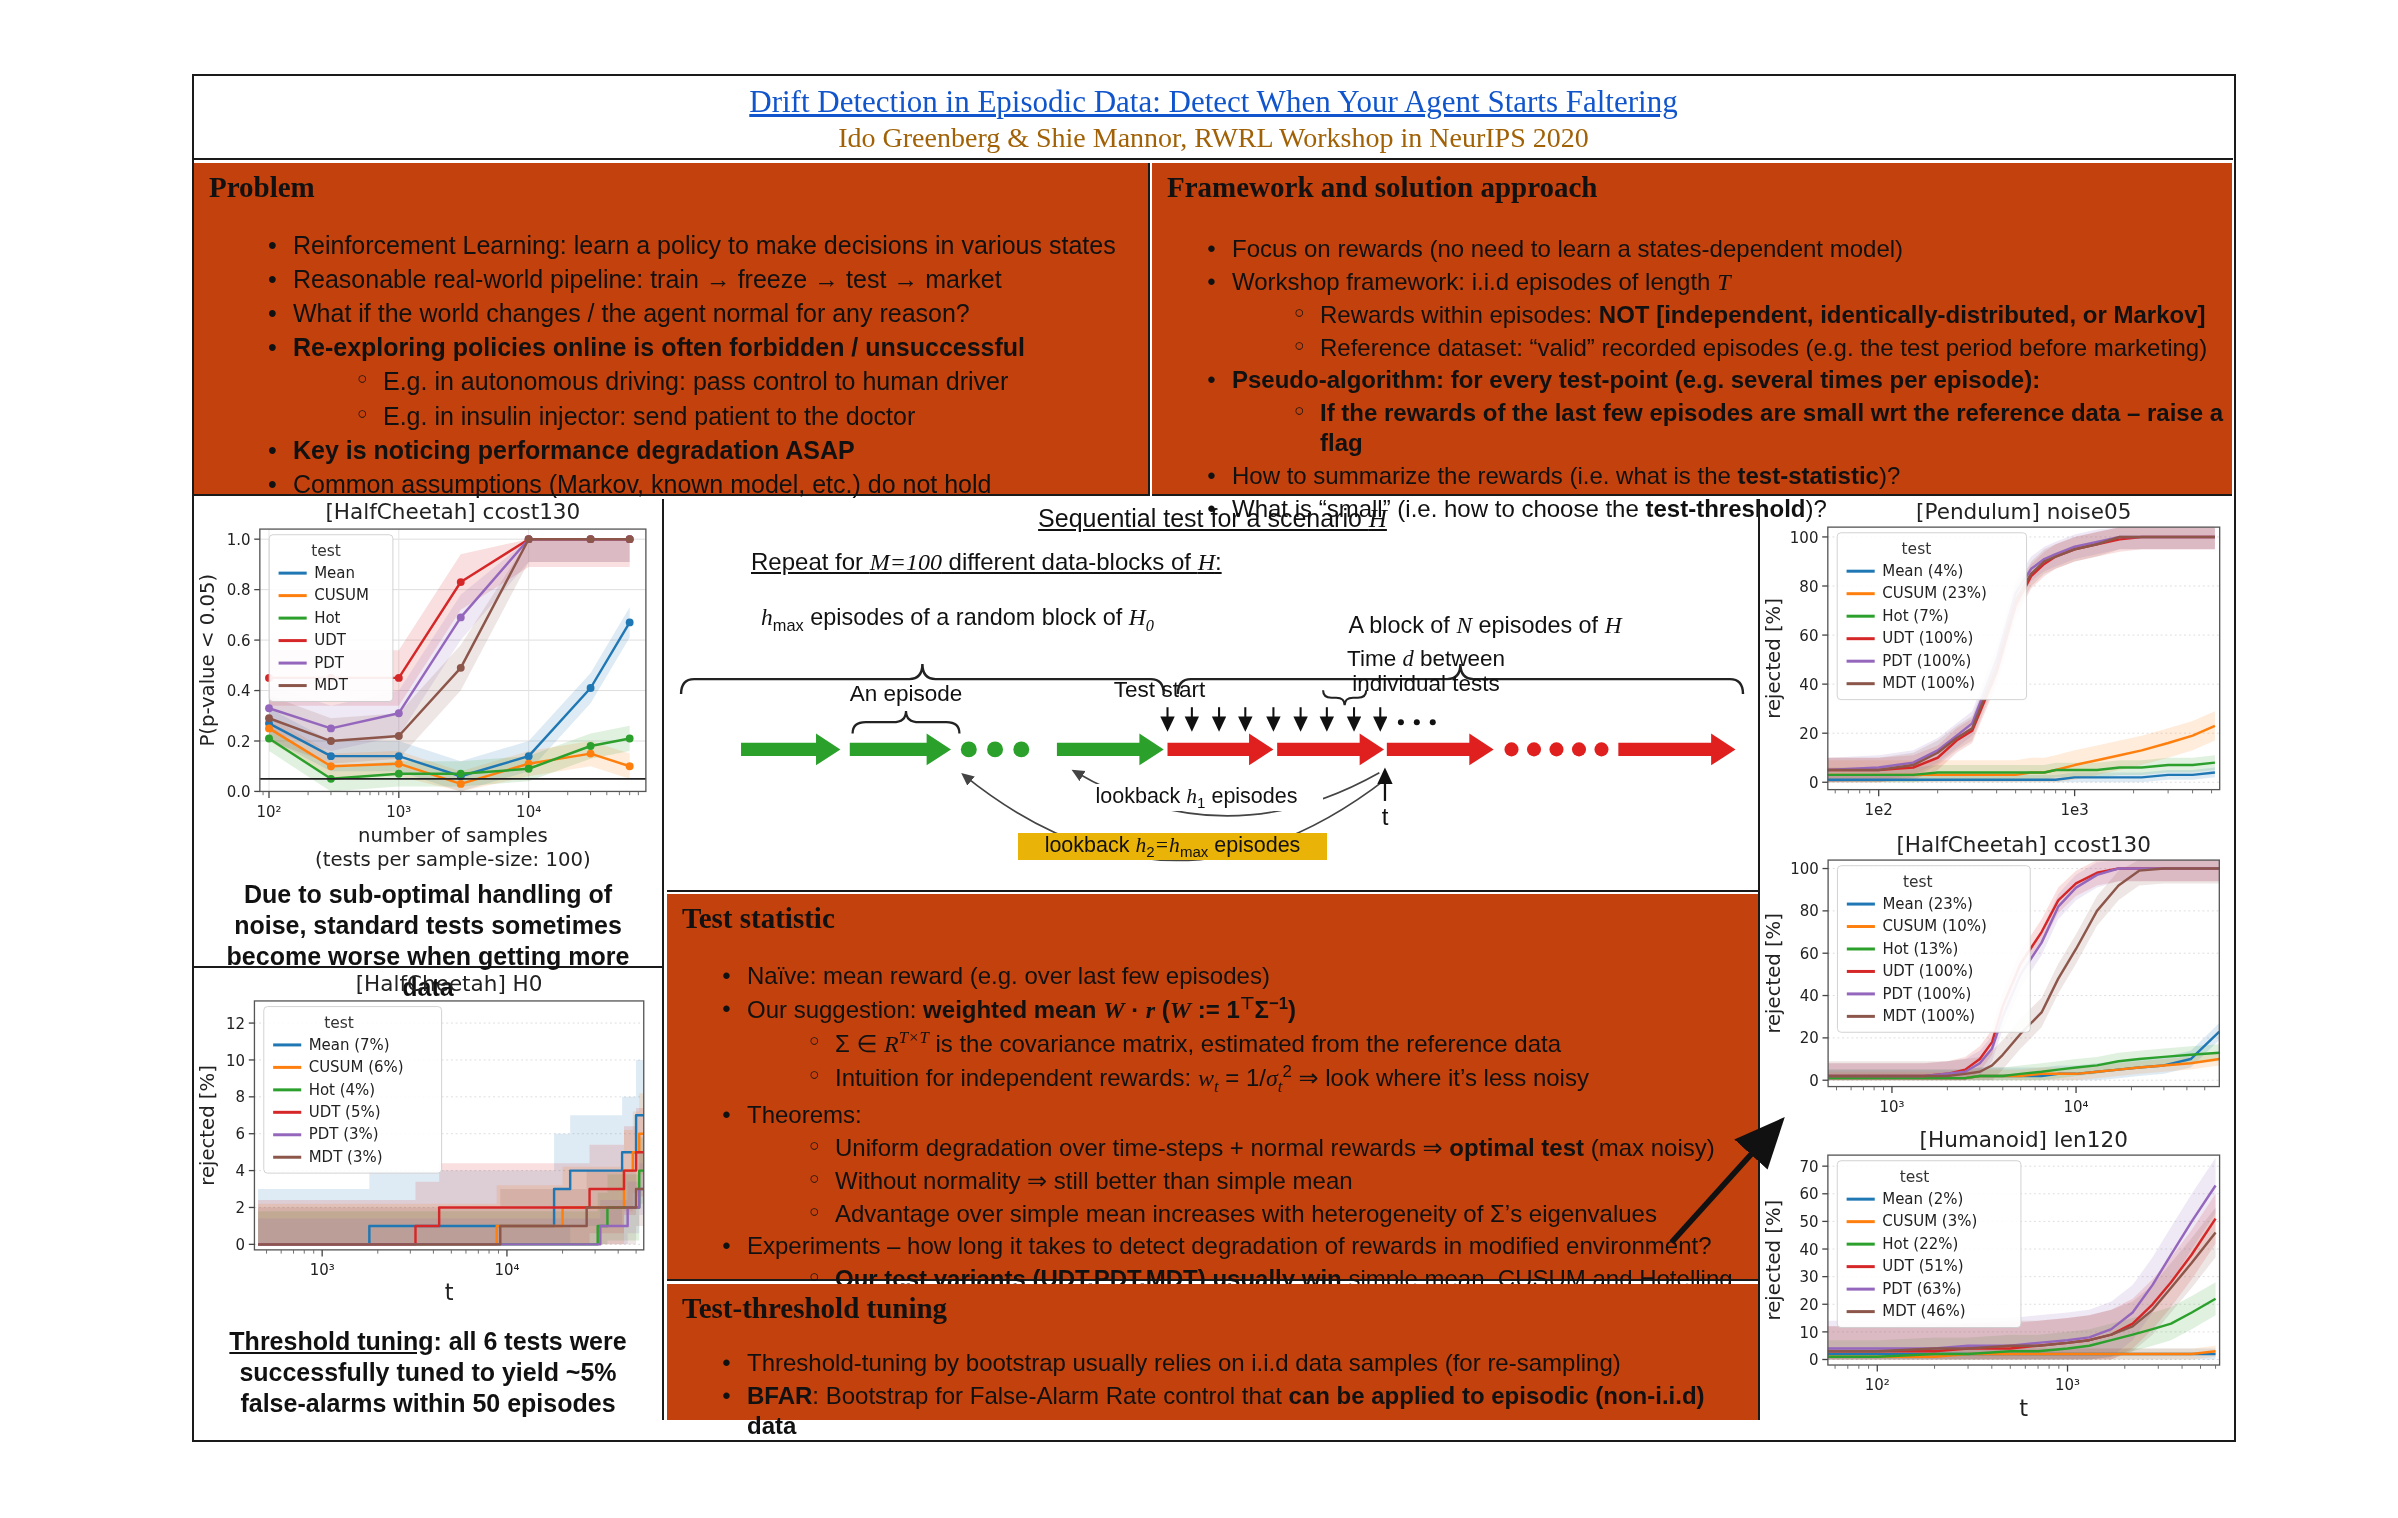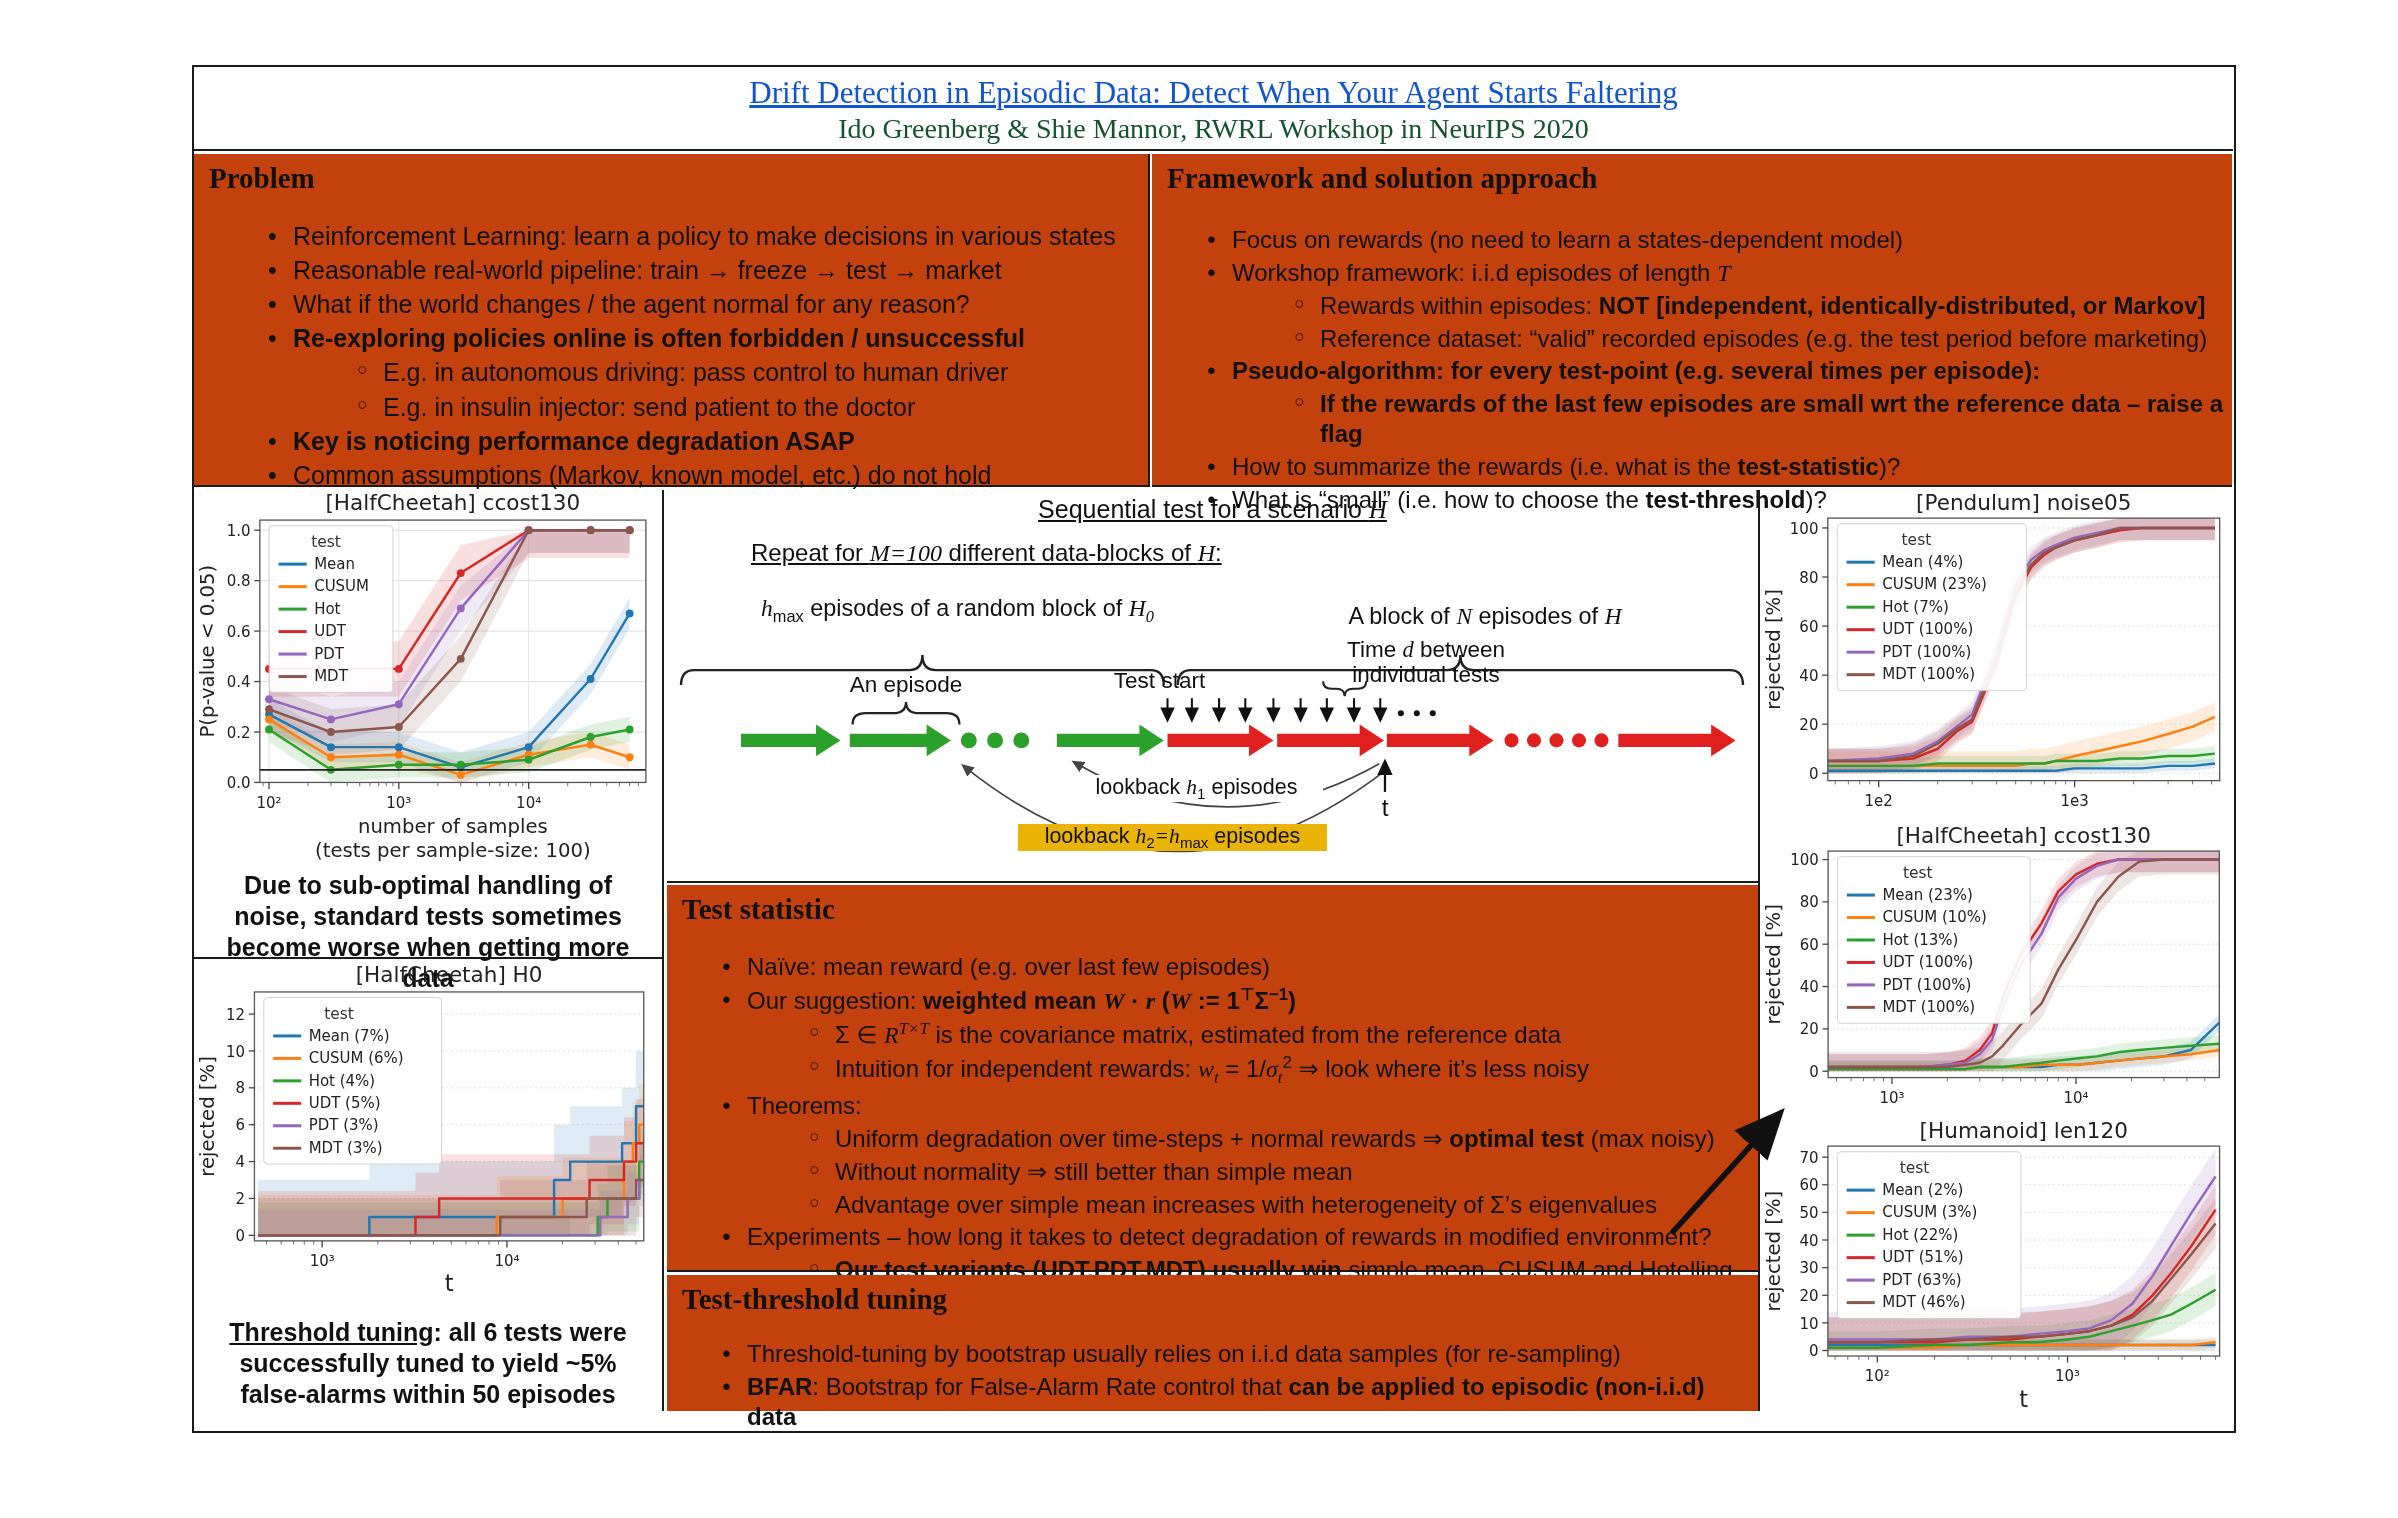--- a/index.html
+++ b/index.html
@@ -1,25 +1,25 @@
 <!DOCTYPE html>
 <html style="font-size:15px"><head>
 <meta charset="utf-8">
 <style>
   * { box-sizing: border-box; margin: 0; padding: 0; }
   html,body { width:2399px; height:1519px; background:#ffffff; overflow:hidden;
               font-family:"Liberation Sans", sans-serif; color:#111; }
-  #poster { position:absolute; left:192px; top:65px; width:2044px; height:1368px;
+  #poster { position:absolute; left:192px; top:74px; width:2044px; height:1368px;
             border:2.8px solid #1a1a1a; background:#fff; }
   
   #titlebar { position:absolute; left:0; top:0; width:2039px; height:84px;
               border-bottom:2.8px solid #1a1a1a; text-align:center; }
   .ptitle { font-family:"Liberation Serif", serif; font-size:31px; color:#1155CC;
             text-decoration:underline; margin-top:7.5px; }
-  .pauthors { font-family:"Liberation Serif", serif; font-size:28px; color:#14532d; margin-top:2.8px; }
+  .pauthors { font-family:"Liberation Serif", serif; font-size:28px; color:#a16207; margin-top:2.8px; }
   
   .panel { position:absolute; background:#c2410c; }
   .phead { font-family:"Liberation Serif", serif; font-weight:bold; font-size:29px;
            padding:7.5px 0 0 15px; }
   #p-problem   { left:0;     top:87px;  width:956px; height:333px; border-right:2.8px solid #1a1a1a; border-bottom:2.8px solid #1a1a1a; }
   #p-framework { left:958px; top:87px; width:1080px; height:333px; border-bottom:2.8px solid #1a1a1a; }
   #col-left    { left:0;     top:423px; width:470px;  height:921px; border-right:2.8px solid #1a1a1a; position:absolute;}
   #lbox1 { position:absolute; left:0; top:0;    width:468px; height:469px; border-bottom:2.8px solid #1a1a1a; }
   #lbox2 { position:absolute; left:0; top:472px; width:468px; height:449px; }
   #col-center  { left:473px; top:423px; width:1093px; height:921px; border-right:2.8px solid #1a1a1a; position:absolute;}

